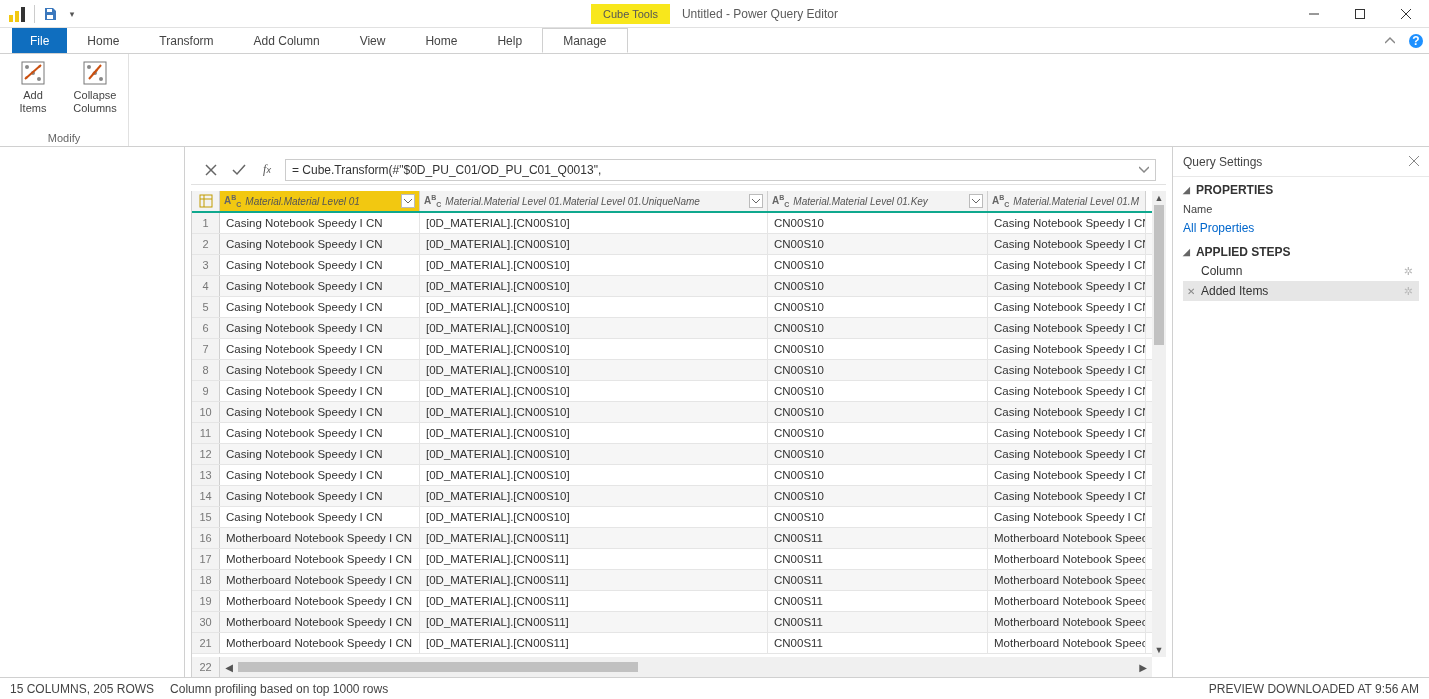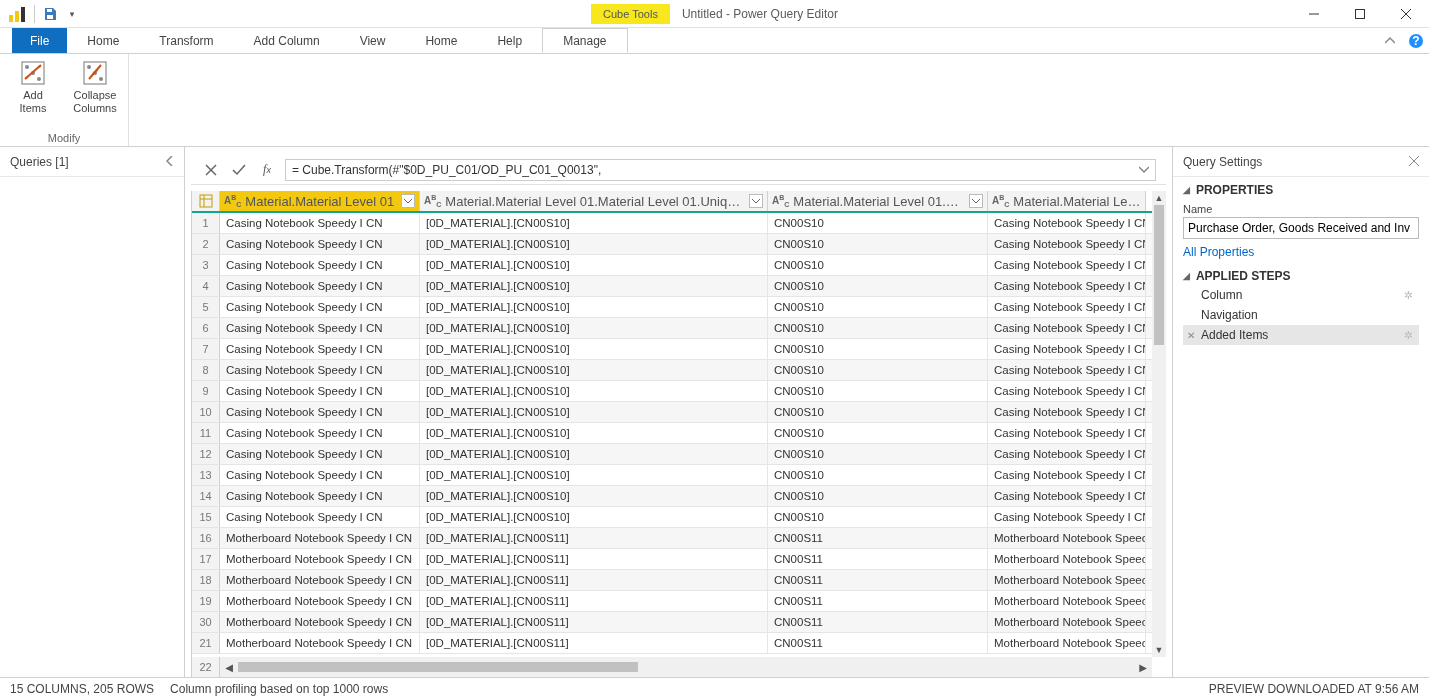--- a/index.html
+++ b/index.html
@@ -56,21 +56,21 @@
 .formula-input .expand { margin-left: auto; color: #888; }
 
 .grid-wrap { flex: 1; position: relative; margin: 6px 6px 0; overflow: hidden; border-left: 1px solid #d0d0d0; }
 .grid { width: 987px; }
 .grid-header { display: flex; height: 22px; border-bottom: 2px solid #0fa88e; }
 .rownum-head { width: 28px; background: #f3f3f3; border-right: 1px solid #d0d0d0; display: flex; align-items: center; justify-content: center; }
 .col-head { display: flex; align-items: center; gap: 4px; background: #f3f3f3; border-right: 1px solid #d0d0d0; padding: 0 4px; white-space: nowrap; overflow: hidden; }
 .col-head.selected { background: #f2c811; }
 .col-head .type-ico { font-size: 10px; color: #666; font-weight: bold; }
 .col-head .type-ico sup { font-size: 7px; }
-.col-head .ch-label { color: #555; font-size: 13px; flex: 1; overflow: hidden; text-overflow: ellipsis; }
+.col-head .ch-label { color: #555; font-size: 10px; flex: 1; overflow: hidden; text-overflow: ellipsis; font-style: italic; }
 .col-head .filter-btn { width: 14px; height: 14px; border: 1px solid #bbb; display: flex; align-items: center; justify-content: center; background: #fff; flex-shrink: 0; }
 .grid-body { position: absolute; top: 22px; bottom: 20px; left: 0; right: 14px; overflow: hidden; }
 .grid-row { display: flex; height: 21px; border-bottom: 1px solid #e5e5e5; }
 .grid-row.even { background: #fff; }
 .grid-row.odd { background: #f6f6f6; }
 .rownum { width: 28px; background: #f3f3f3; border-right: 1px solid #d0d0d0; display: flex; align-items: center; justify-content: center; color: #777; font-size: 11px; }
 .cell { border-right: 1px solid #e5e5e5; padding: 0 6px; display: flex; align-items: center; white-space: nowrap; overflow: hidden; color: #333; font-size: 11.5px; }
 
 .c1 { width: 200px; }
 .c2 { width: 348px; }
@@ -212,28 +212,20 @@
 Columns</span>
       </div>
     </div>
     <div class="group-label">Modify</div>
   </div>
 </div>
 
 <div class="main">
 
   <div class="queries-pane">
-    <div class="qp-header">
-      <span>Queries [1]</span>
-      <span class="collapse">
-        <svg width="8" height="10">
-            <path d="M6 0 L1 5 L6 10" fill="none" stroke="#888" stroke-width="1.5"></path>
-          </svg>
-      </span>
-    </div>
   </div>
 
   <div class="center-area">
     <div class="formula-bar">
       <span class="fb-btn">
         <svg width="12" height="12">
             <line x1="1" y1="1" x2="11" y2="11" stroke="#666" stroke-width="1.5"></line>
             <line x1="11" y1="1" x2="1" y2="11" stroke="#666" stroke-width="1.5"></line>
           </svg>
       </span>
@@ -472,37 +464,33 @@
           </svg>
       </span>
     </div>
     <div class="sp-section">
       <div class="h">
         <span class="tri">◢</span>
         <span>PROPERTIES</span>
       </div>
       <div class="sp-prop-field">
         <div class="lbl">Name</div>
-        <input type="text" value="Purchase Order, Goods Received and Inv" style="">
       </div>
       <a class="sp-link">All Properties</a>
     </div>
     <div class="sp-section">
       <div class="h">
         <span class="tri">◢</span>
         <span>APPLIED STEPS</span>
       </div>
       <div class="sp-steps">
         <div class="sp-step">
           <span>Column</span>
           <span class="gear">✲</span>
         </div>
-        <div class="sp-step">
-          <span>Navigation</span>
-        </div>
         <div class="sp-step selected">
           <span class="x">✕</span>
           <span>Added Items</span>
           <span class="gear">✲</span>
         </div>
       </div>
     </div>
   </div>
 
 </div>

